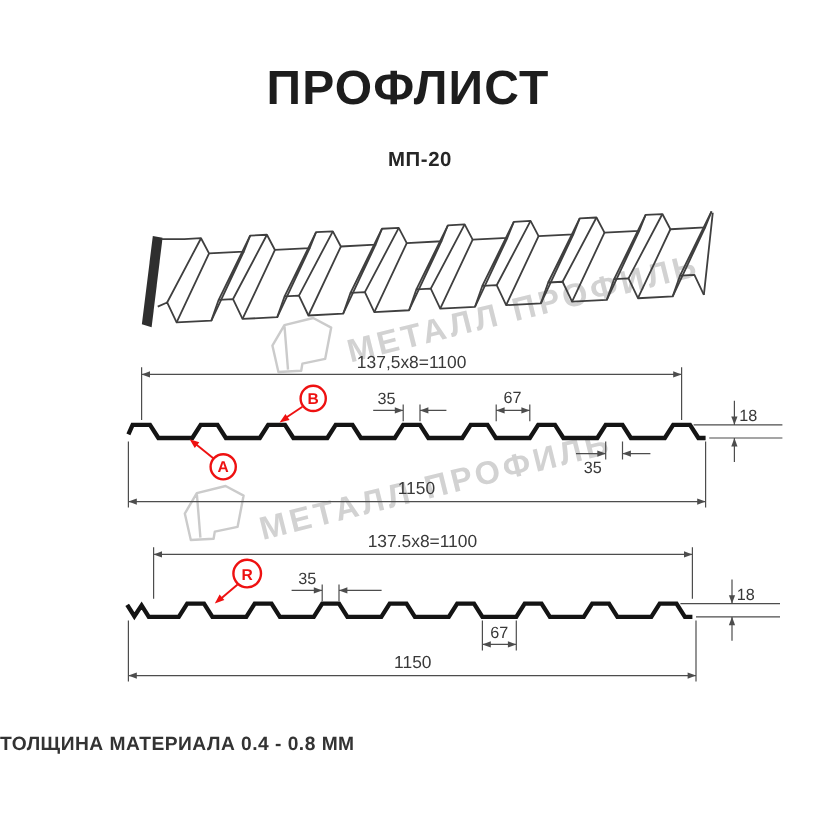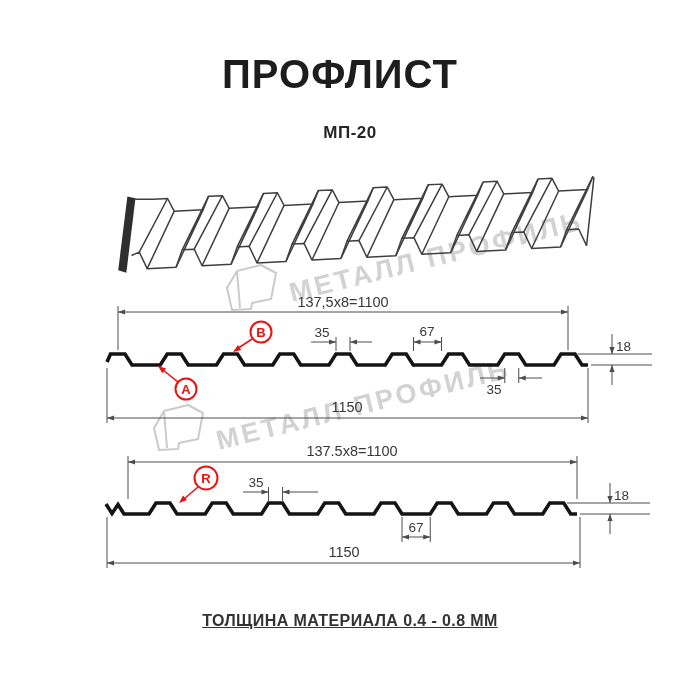--- a/index.html
+++ b/index.html
@@ -2,22 +2,22 @@
 <html><head>
 <meta charset="utf-8">
 <style>
   html,body{margin:0;padding:0;}
   body{width:700px;height:700px;background:#ffffff;position:relative;overflow:hidden;
        font-family:"Liberation Sans",sans-serif;}
   .title{position:absolute;top:52px;left:0;width:680px;text-align:center;
          font-size:40px;font-weight:bold;letter-spacing:1px;color:#1d1d1d;}
   .subtitle{position:absolute;top:100px;left:0;width:700px;text-align:center;
             font-size:17px;font-weight:bold;letter-spacing:.5px;color:#262626;margin-top:23px;}
-  .footer{position:absolute;top:612px;left:0;width:700px;text-align:center;
-          font-size:16px;font-weight:600;letter-spacing:.4px;color:#333;text-decoration:underline;}
+  .footer{position:absolute;top:612px;left:0;width:700px;
+          font-size:16px;font-weight:600;letter-spacing:.4px;color:#333;}
   svg{position:absolute;left:0;top:0;}
   .thick{stroke:#141414;stroke-width:3.6;fill:none;stroke-linejoin:miter;}
   .dim{stroke:#4d4d4d;stroke-width:1;fill:none;}
   .arr{fill:#4d4d4d;stroke:none;}
   .dimtxt{font-family:"Liberation Sans",sans-serif;font-size:13.5px;fill:#383838;text-anchor:middle;}
   .dimbig{font-family:"Liberation Sans",sans-serif;font-size:14.5px;fill:#383838;text-anchor:middle;}
   .sheet{stroke:#3f3f3f;stroke-width:1.5;fill:none;stroke-linejoin:round;}
   .wmtext{font-family:"Liberation Sans",sans-serif;font-size:27px;font-weight:bold;
           fill:#d2d2d2;letter-spacing:3px;}
   .wmlogo{stroke:#cbcbcb;stroke-width:2;fill:none;stroke-linejoin:round;}

